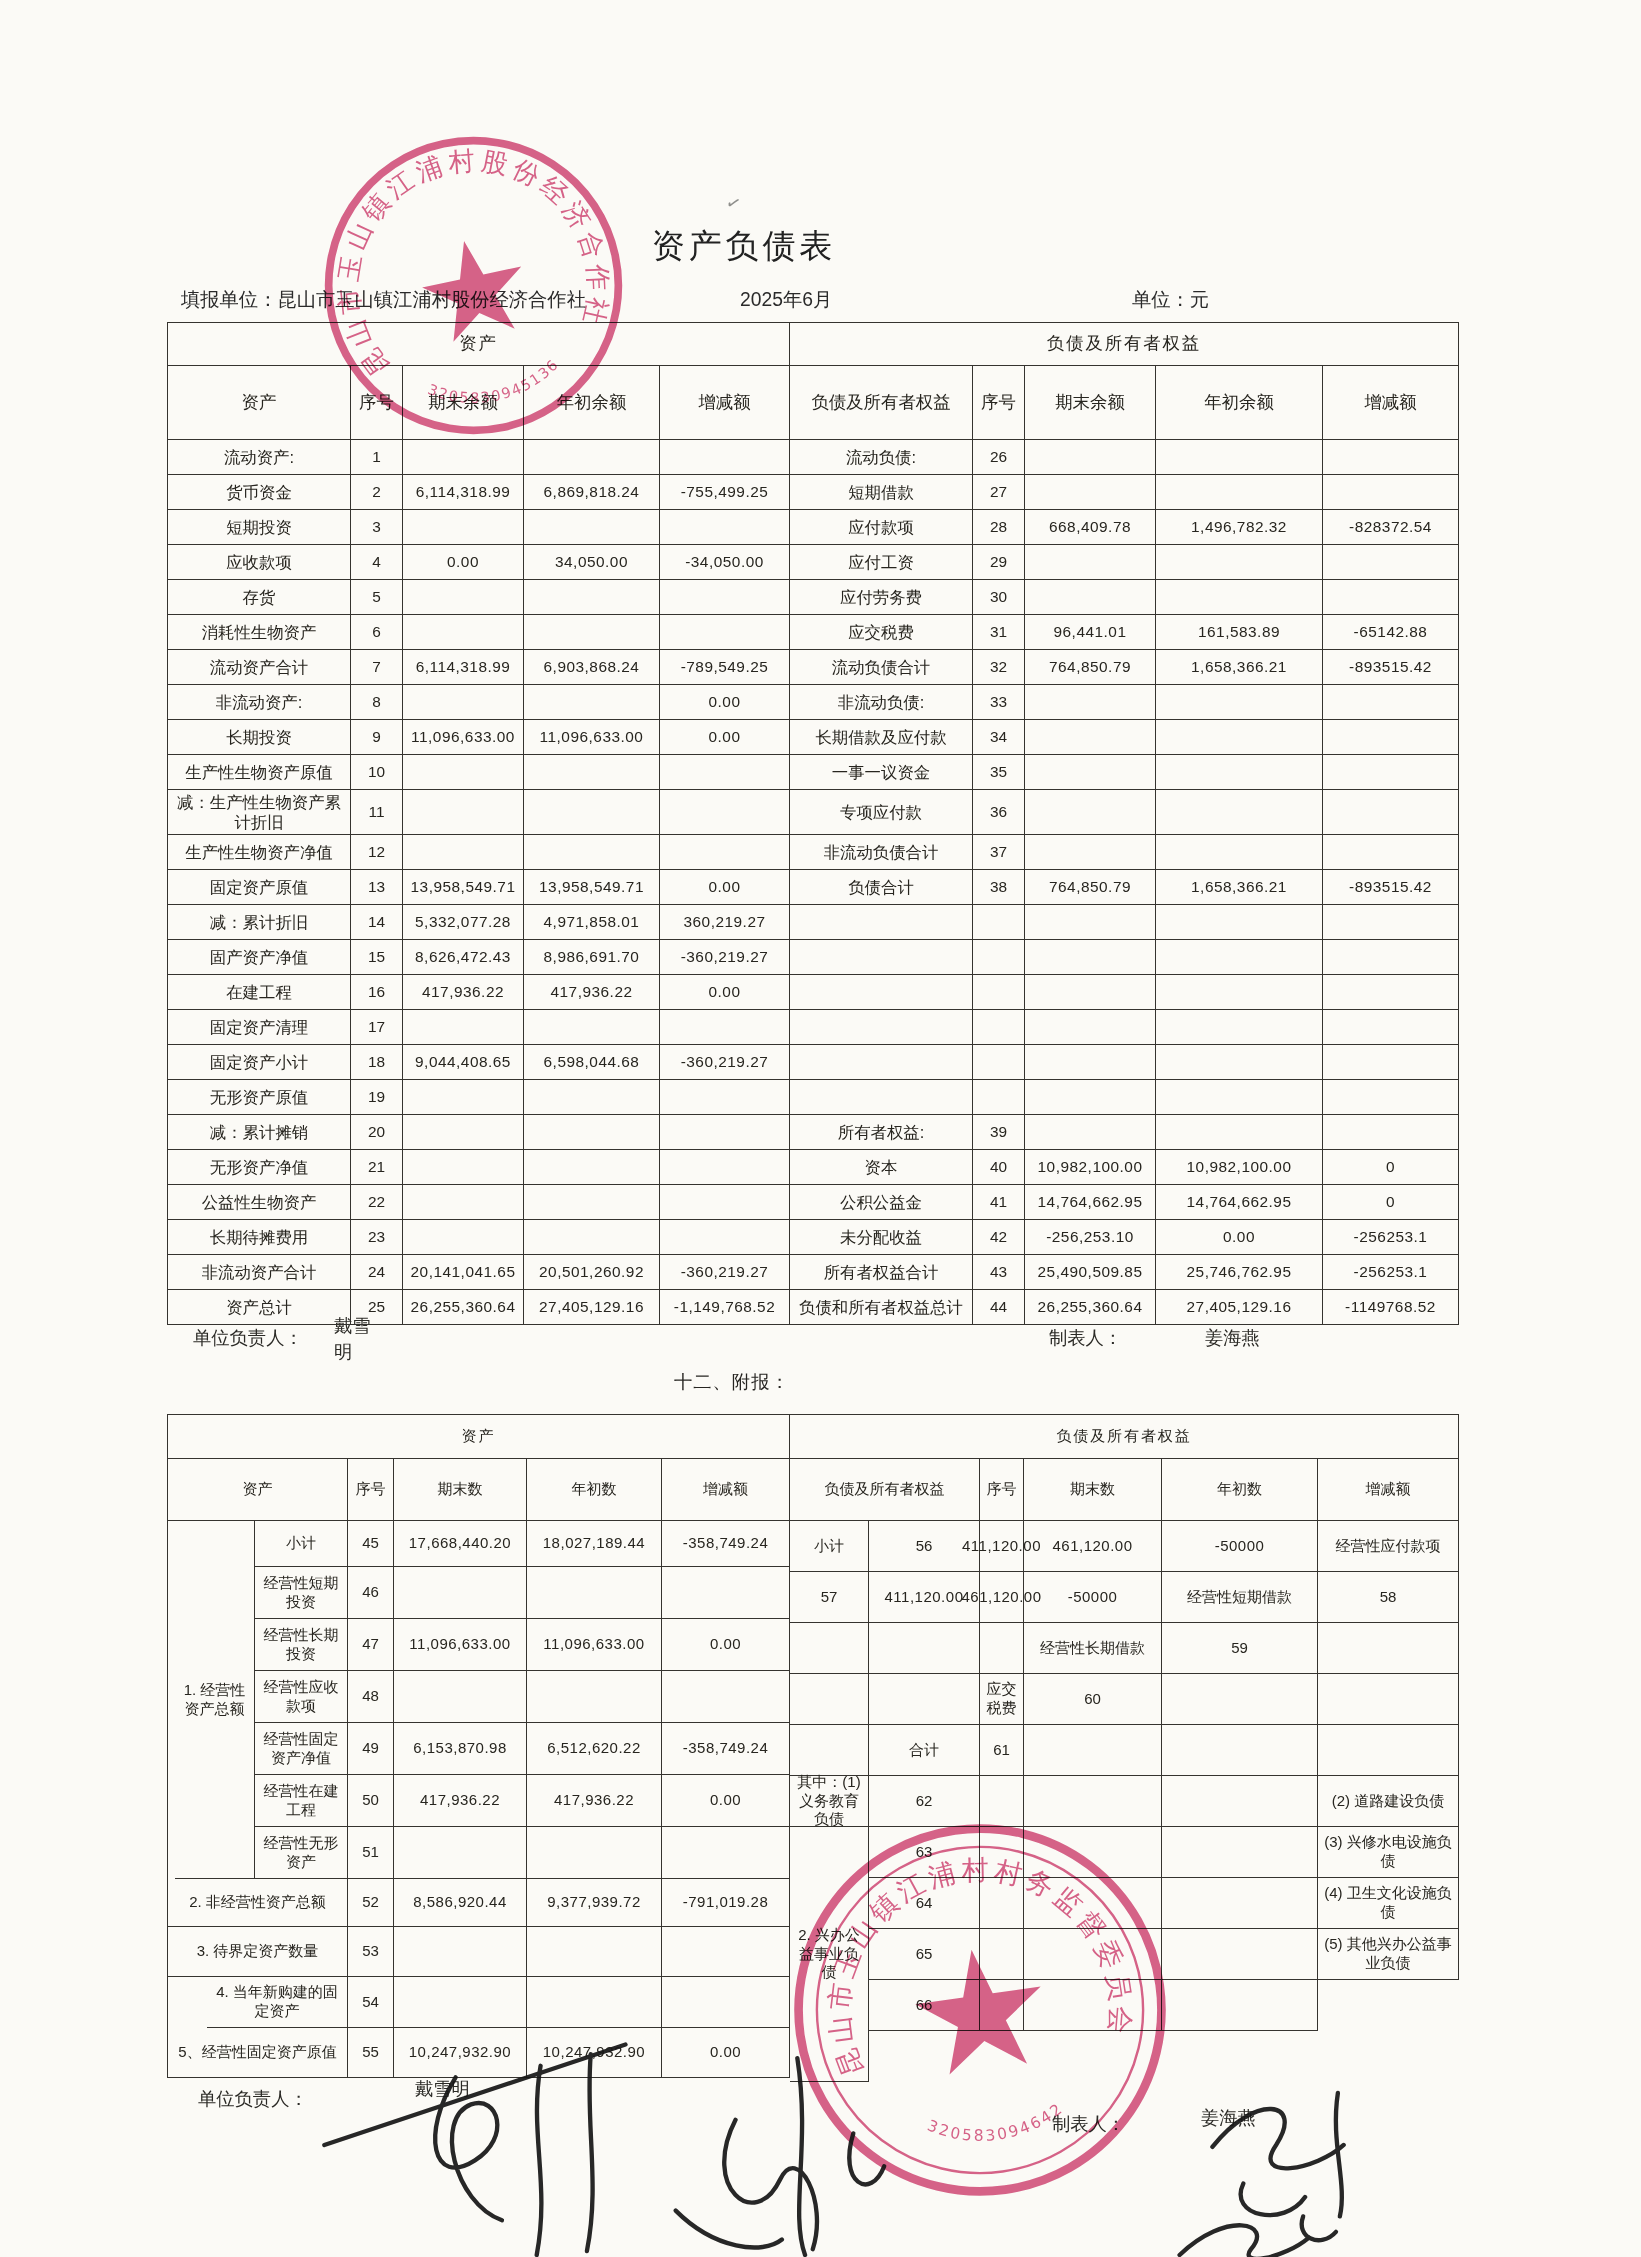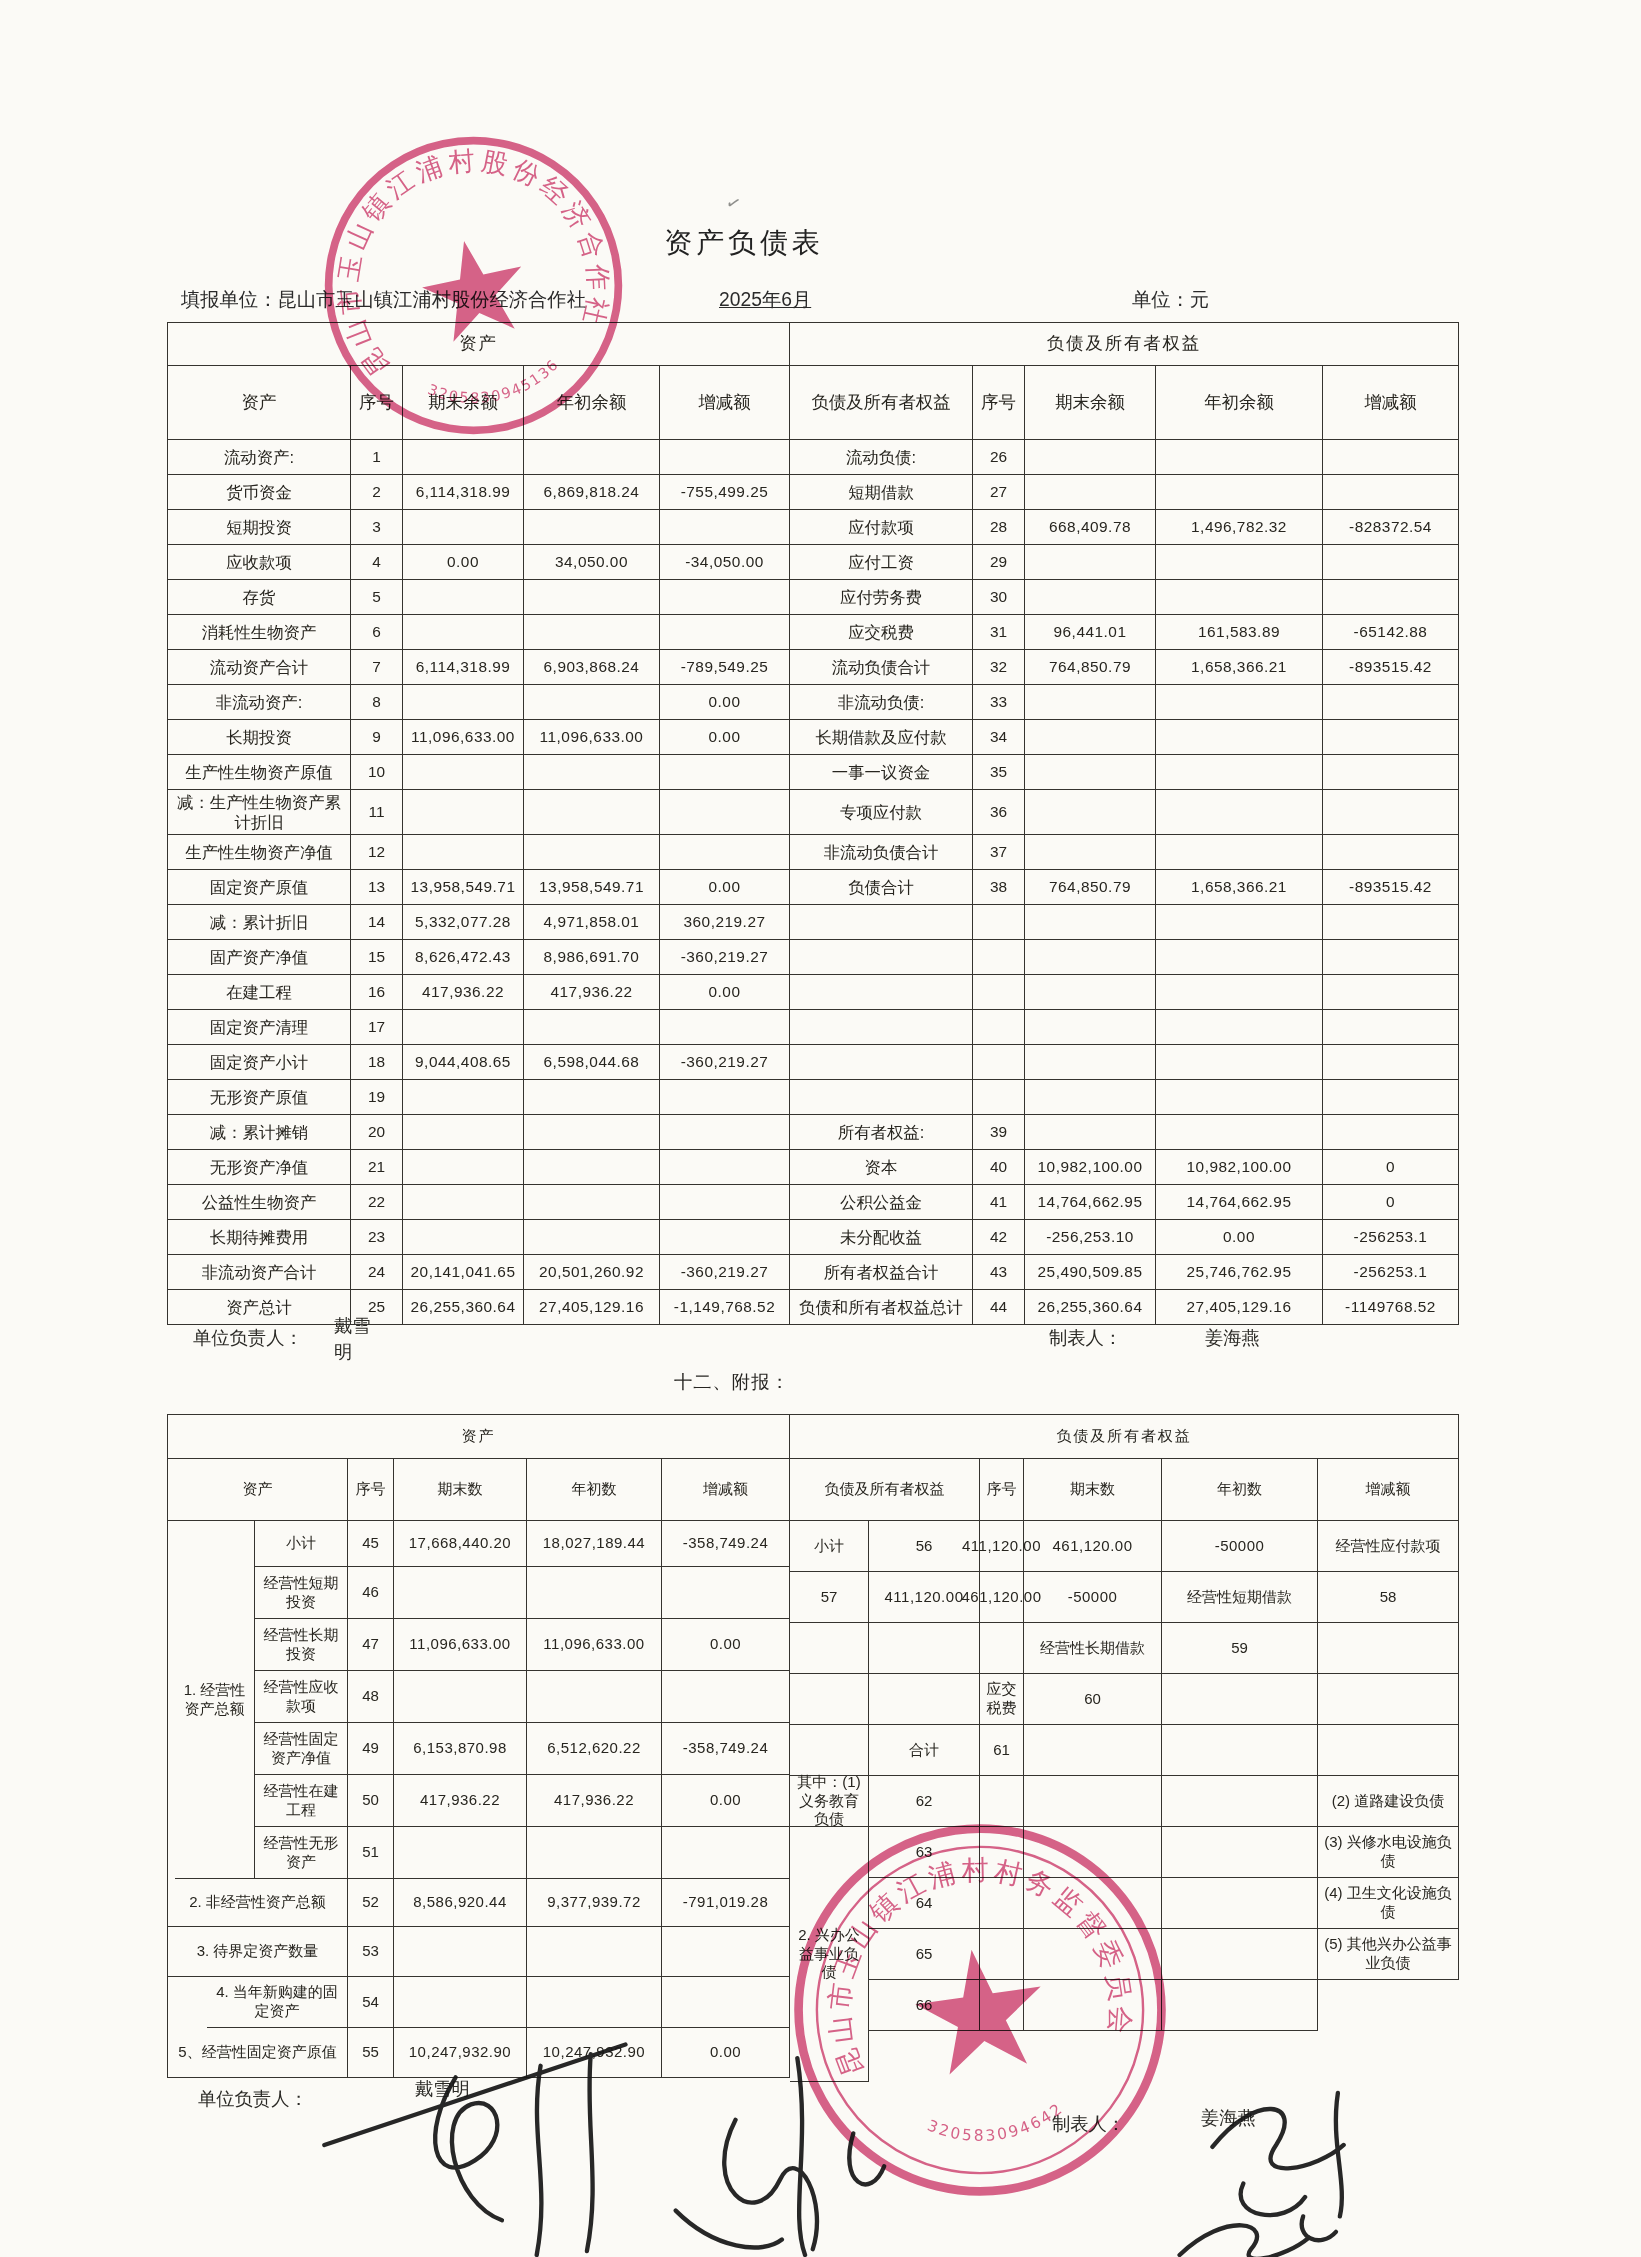--- a/index.html
+++ b/index.html
@@ -1,19 +1,19 @@
 <!DOCTYPE html>
 <html><head>
 <meta charset="utf-8">
 <style>
   html,body{margin:0;padding:0;background:#e8e6e1;}
   .page{position:relative;width:1641px;height:2257px;background:#fbfaf6;overflow:hidden;
         font-family:"Liberation Sans","DejaVu Sans",sans-serif;color:#262421;}
   .abs{position:absolute;}
-  .doc-title{font-size:28px;letter-spacing:3.9px;text-align:center;color:#222;}
+  .doc-title{font-size:33px;letter-spacing:3.9px;text-align:center;color:#222;}
   .meta{font-size:19.3px;color:#2a2a2a;white-space:nowrap;}
   .grid{position:absolute;display:grid;border-top:1.9px solid #35332f;border-left:1.9px solid #35332f;background:transparent;z-index:1;}
   .c{border-right:1.9px solid #35332f;border-bottom:1.9px solid #35332f;display:flex;align-items:center;justify-content:center;
      text-align:center;font-size:16.4px;line-height:1.25;padding:1px 3.9px;box-sizing:border-box;color:#27251f;}
   .band{font-size:17.4px;letter-spacing:1.9px;}
   .hd{font-size:17.4px;}
   .num{font-size:15.4px;letter-spacing:0.5px;}
   .no{font-size:15.4px;}
   .lbl{font-size:16.4px;}
   .t2 .c{font-size:15px;}
@@ -26,21 +26,21 @@
   .artifact{font-size:17.4px;color:#8f8f8c;transform:rotate(18deg);}
 </style>
 </head>
 <body>
 
 <div class="page">
 
   <div class="abs doc-title" style="left:599px;top:224px;width:290px;">资产负债表</div>
   <div class="abs artifact" style="left:726px;top:193px;">✓</div>
   <div class="abs meta" style="left:181px;top:286px;">填报单位：昆山市玉山镇江浦村股份经济合作社</div>
-  <div class="abs meta" style="left:719px;top:286px;text-decoration:underline;">2025年6月</div>
+  <div class="abs meta" style="left:740px;top:286px;">2025年6月</div>
   <div class="abs meta" style="left:1132px;top:286px;">单位：元</div>
 
   <div id="t1" class="grid" style="left: 167px; top: 322px; grid-template-columns: 183px 52px 121px 136px 130px 183px 52px 131px 167px 136px; grid-template-rows: 43px 74px 35px 35px 35px 35px 35px 35px 35px 35px 35px 35px 45px 35px 35px 35px 35px 35px 35px 35px 35px 35px 35px 35px 35px 35px 35px;">
       <div class="c band" style="grid-column: 1 / span 5;">资产</div>
       <div class="c band" style="grid-column: 6 / span 5;">负债及所有者权益</div>
       <div class="c hd">资产</div>
       <div class="c hd">序号</div>
       <div class="c hd">期末余额</div>
       <div class="c hd">年初余额</div>
       <div class="c hd">增减额</div>

